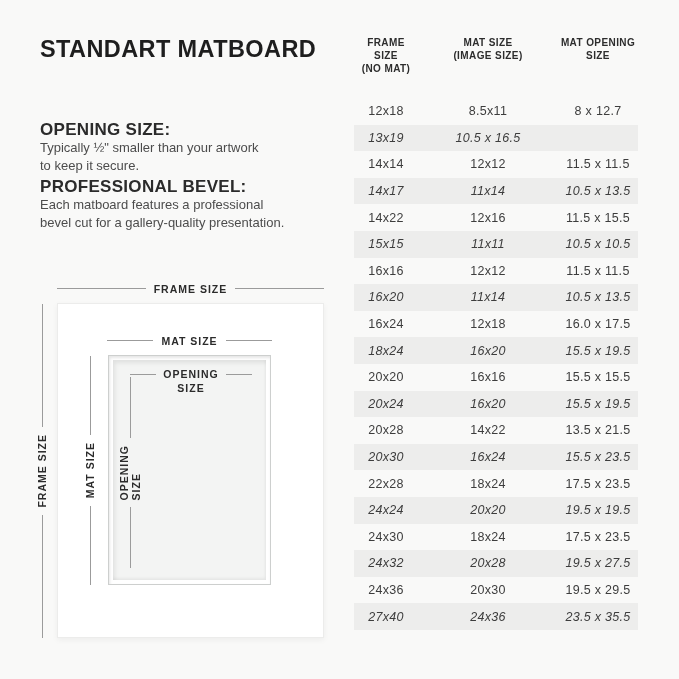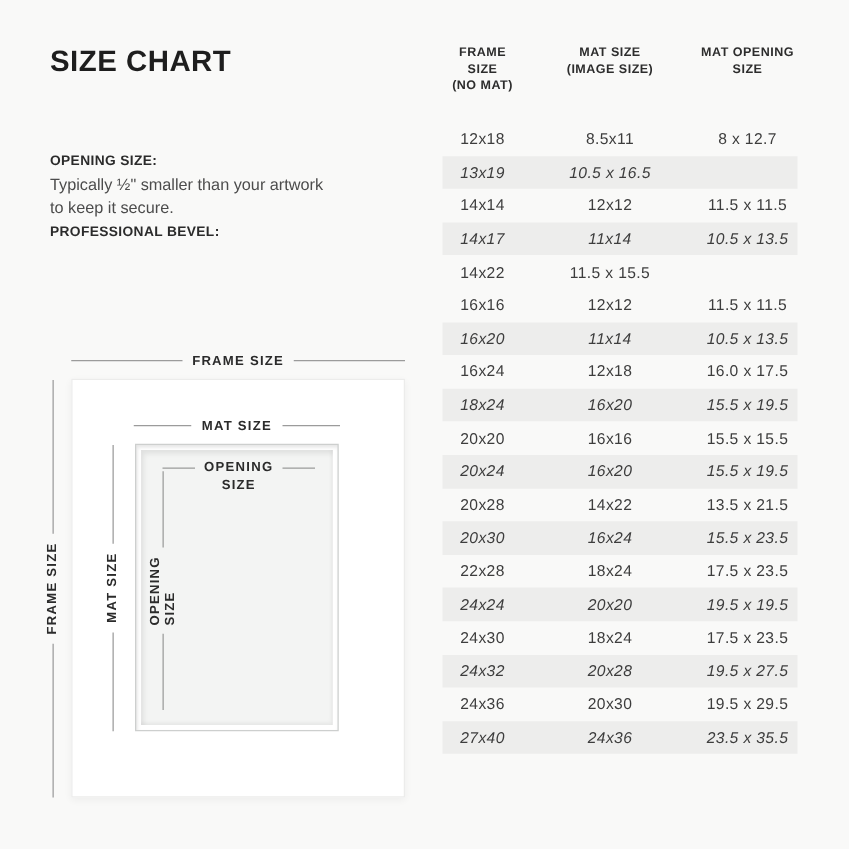--- a/index.html
+++ b/index.html
@@ -15,21 +15,21 @@
   }
   .abs{position:absolute;}
 
   
   .title{left:40px; top:36px; font-size:23.5px; line-height:27px; font-weight:700;
          letter-spacing:0.4px; color:var(--title);}
   .title span{display:block;}
   .note{left:40px; width:300px;}
   .note-opening{top:121px;}
   .note-bevel{top:178px;}
-  .note h2{font-size:11px; line-height:17px; font-weight:700; letter-spacing:0.3px; color:var(--heading);}
+  .note h2{font-size:17px; line-height:17px; font-weight:700; letter-spacing:0.3px; color:var(--heading);}
   .note p{margin-top:1px; font-size:13px; line-height:17.5px; color:var(--body-text); white-space:pre-line;}
 
   
   .hlabel{display:flex; align-items:center; gap:8px; height:15px;}
   .hline{flex:1; height:1px; background:var(--line);}
   .htext{font-size:10.5px; font-weight:700; letter-spacing:1px; color:var(--heading); white-space:nowrap;}
   .frame-hlabel{left:57px; top:281px; width:267px;}
   .mat-hlabel{left:107px; top:333px; width:165px;}
 
   .frame-rect{left:57px; top:303px; width:267px; height:335px; background:#fff;
@@ -62,31 +62,33 @@
   .t-body{margin-top:23px;}
   .t-row{display:grid; grid-template-columns:64px 140px 80px; height:26.6px;
          align-items:center; text-align:center; font-size:12.5px; letter-spacing:0.3px;
          color:var(--table-text);}
   .t-row.alt{background:var(--row-alt);font-style:italic;}
 </style>
 </head>
 <body>
 
 <h1 class="abs title">
-  <span>SIZE CHART</span>
+  <span>STANDART MATBOARD</span>
 </h1>
 
 <section class="abs note note-opening">
   <h2>OPENING SIZE:</h2>
   <p>Typically ½" smaller than your artwork
 to keep it secure.</p>
 </section>
 
 <section class="abs note note-bevel">
   <h2>PROFESSIONAL BEVEL:</h2>
+  <p>Each matboard features a professional
+bevel cut for a gallery-quality presentation.</p>
 </section>
 
 <div class="abs hlabel frame-hlabel">
   <span class="hline"></span>
   <span class="htext">FRAME SIZE</span>
   <span class="hline"></span>
 </div>
 
 <div class="abs frame-rect"></div>
 
@@ -160,21 +162,27 @@
         <span>12x12</span>
         <span>11.5 x 11.5</span>
       </div>
       <div class="t-row alt">
         <span>14x17</span>
         <span>11x14</span>
         <span>10.5 x 13.5</span>
       </div>
       <div class="t-row">
         <span>14x22</span>
+        <span>12x16</span>
         <span>11.5 x 15.5</span>
+      </div>
+      <div class="t-row alt">
+        <span>15x15</span>
+        <span>11x11</span>
+        <span>10.5 x 10.5</span>
       </div>
       <div class="t-row">
         <span>16x16</span>
         <span>12x12</span>
         <span>11.5 x 11.5</span>
       </div>
       <div class="t-row alt">
         <span>16x20</span>
         <span>11x14</span>
         <span>10.5 x 13.5</span>

